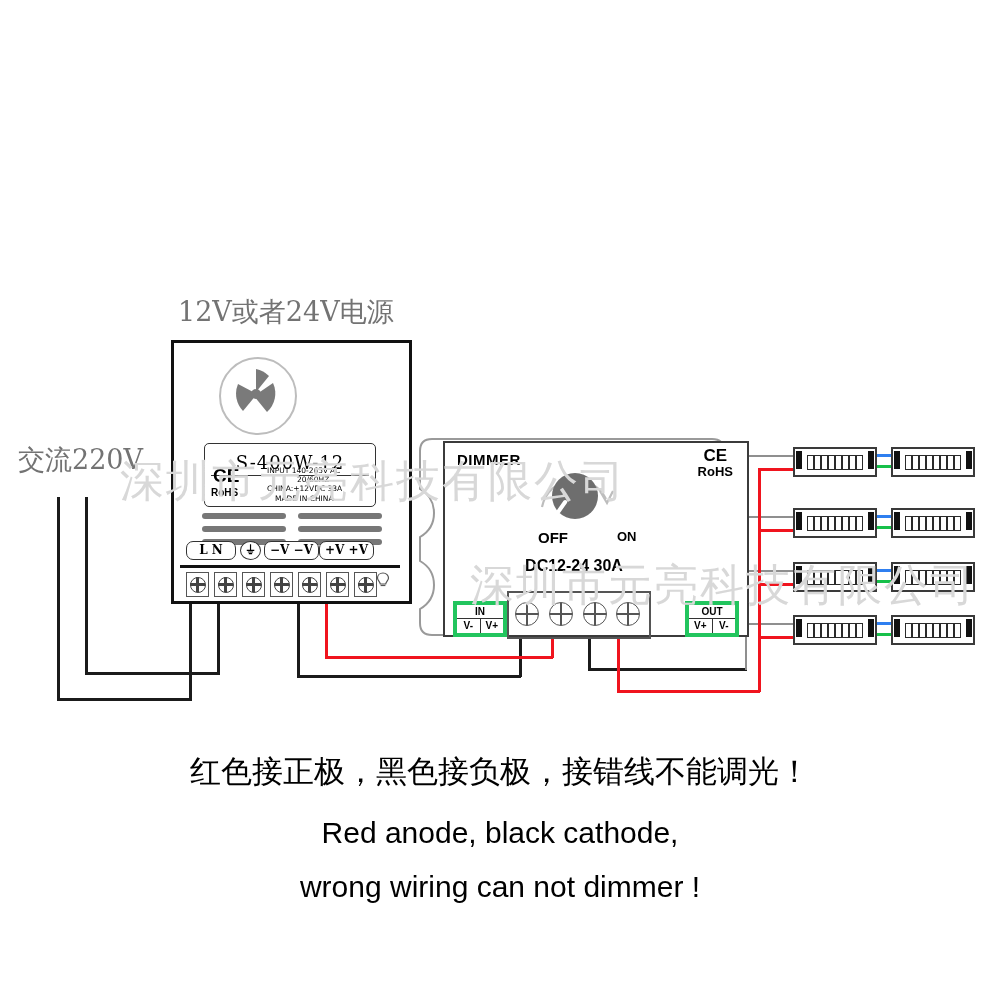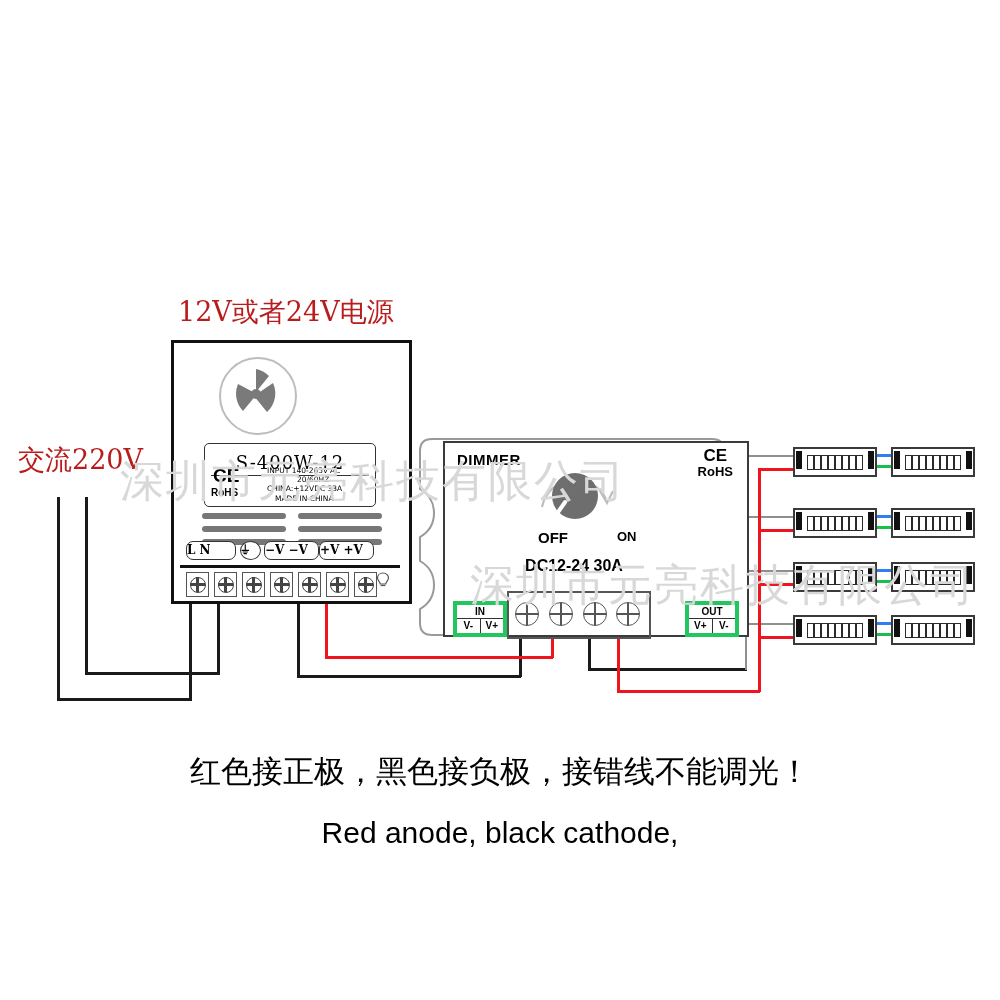--- a/index.html
+++ b/index.html
@@ -13,21 +13,21 @@
             font-size:62px;font-weight:700;letter-spacing:-1px;line-height:1;
             font-family:"DejaVu Sans","Liberation Sans",sans-serif;}
   #title-en{left:0;top:176px;width:1000px;text-align:center;
             font-size:30px;font-weight:400;line-height:1;}
 
   #note-cn{left:0;top:756px;width:1000px;text-align:center;font-size:31px;line-height:1;}
   #note-en1{left:0;top:818px;width:1000px;text-align:center;font-size:30px;line-height:1;}
   #note-en2{left:0;top:872px;width:1000px;text-align:center;font-size:30px;line-height:1;}
 
   
-  .red-label{color:#b91c1c;font-weight:400;line-height:1;
+  .red-label{color:#737373;font-weight:400;line-height:1;
              font-family:"DejaVu Serif","Liberation Serif",serif;}
   #label-psu{left:178px;top:298px;font-size:27px;}
   #label-ac{left:18px;top:446px;font-size:27px;}
 
   
   .wm{color:#d8d8d8;font-size:44px;letter-spacing:2px;white-space:nowrap;
       font-family:"DejaVu Sans","Liberation Sans",sans-serif;z-index:6;
       pointer-events:none;font-weight:400;}
   #wm1{left:120px;top:452px;}
   #wm2{left:470px;top:556px;}
@@ -54,21 +54,21 @@
   .rohs-mark{position:absolute;left:6px;top:44px;font-size:10px;font-weight:700;line-height:1;}
   .spec{position:absolute;font-size:7.5px;white-space:nowrap;
         font-family:"DejaVu Sans","Liberation Sans",sans-serif;}
   #vents{position:absolute;left:28px;top:170px;width:180px;}
   .vcol{float:left;width:84px;}
   .vbar{height:6px;background:#777;border-radius:3px;margin-bottom:7px;}
   .vcol.right{margin-left:12px;}
   #term-row{position:absolute;left:6px;top:222px;width:220px;height:30px;
             border-top:3px solid #111;}
   .tbox{position:absolute;border:1px solid #333;border-radius:7px;height:17px;
-        font-size:12px;font-weight:700;text-align:left;line-height:16px;
+        font-size:12px;font-weight:700;text-align:center;line-height:16px;
         font-family:"DejaVu Serif","Liberation Serif",serif;background:#fff;}
   .screw{position:absolute;width:21px;height:23px;border:1px solid #555;background:#fff;}
   .screw i{position:absolute;left:3px;top:4px;width:14px;height:14px;
            border:1.4px solid #444;border-radius:50%;display:block;}
   .screw i:before{content:"";position:absolute;left:5px;top:-1px;width:2.5px;height:15px;background:#444;}
   .screw i:after{content:"";position:absolute;left:-1px;top:5px;width:15px;height:2.5px;background:#444;}
   #bulb{position:absolute;left:196px;top:4px;width:14px;height:17px;}
 
   
   #dimmer-shell{left:418px;top:437px;width:308px;height:200px;z-index:3;}
@@ -409,14 +409,15 @@
       </div>
   </div>
   <div class="wire wb abs" style="left:871px;top:622px;width:22px;height:2.5px;"></div>
   <div class="wire wgr abs" style="left:871px;top:633px;width:22px;height:2.5px;"></div>
 
   <div class="abs wm" id="wm1">深圳市元亮科技有限公司</div>
   <div class="abs wm" id="wm2">深圳市元亮科技有限公司</div>
 
   <div class="abs" id="note-en1">Red anode, black cathode,</div>
   <div class="abs" id="note-cn">红色接正极，黑色接负极，接错线不能调光！</div>
+  <div class="abs" id="note-en2">wrong wiring can not dimmer !</div>
 
 </div>
 
 </body></html>

